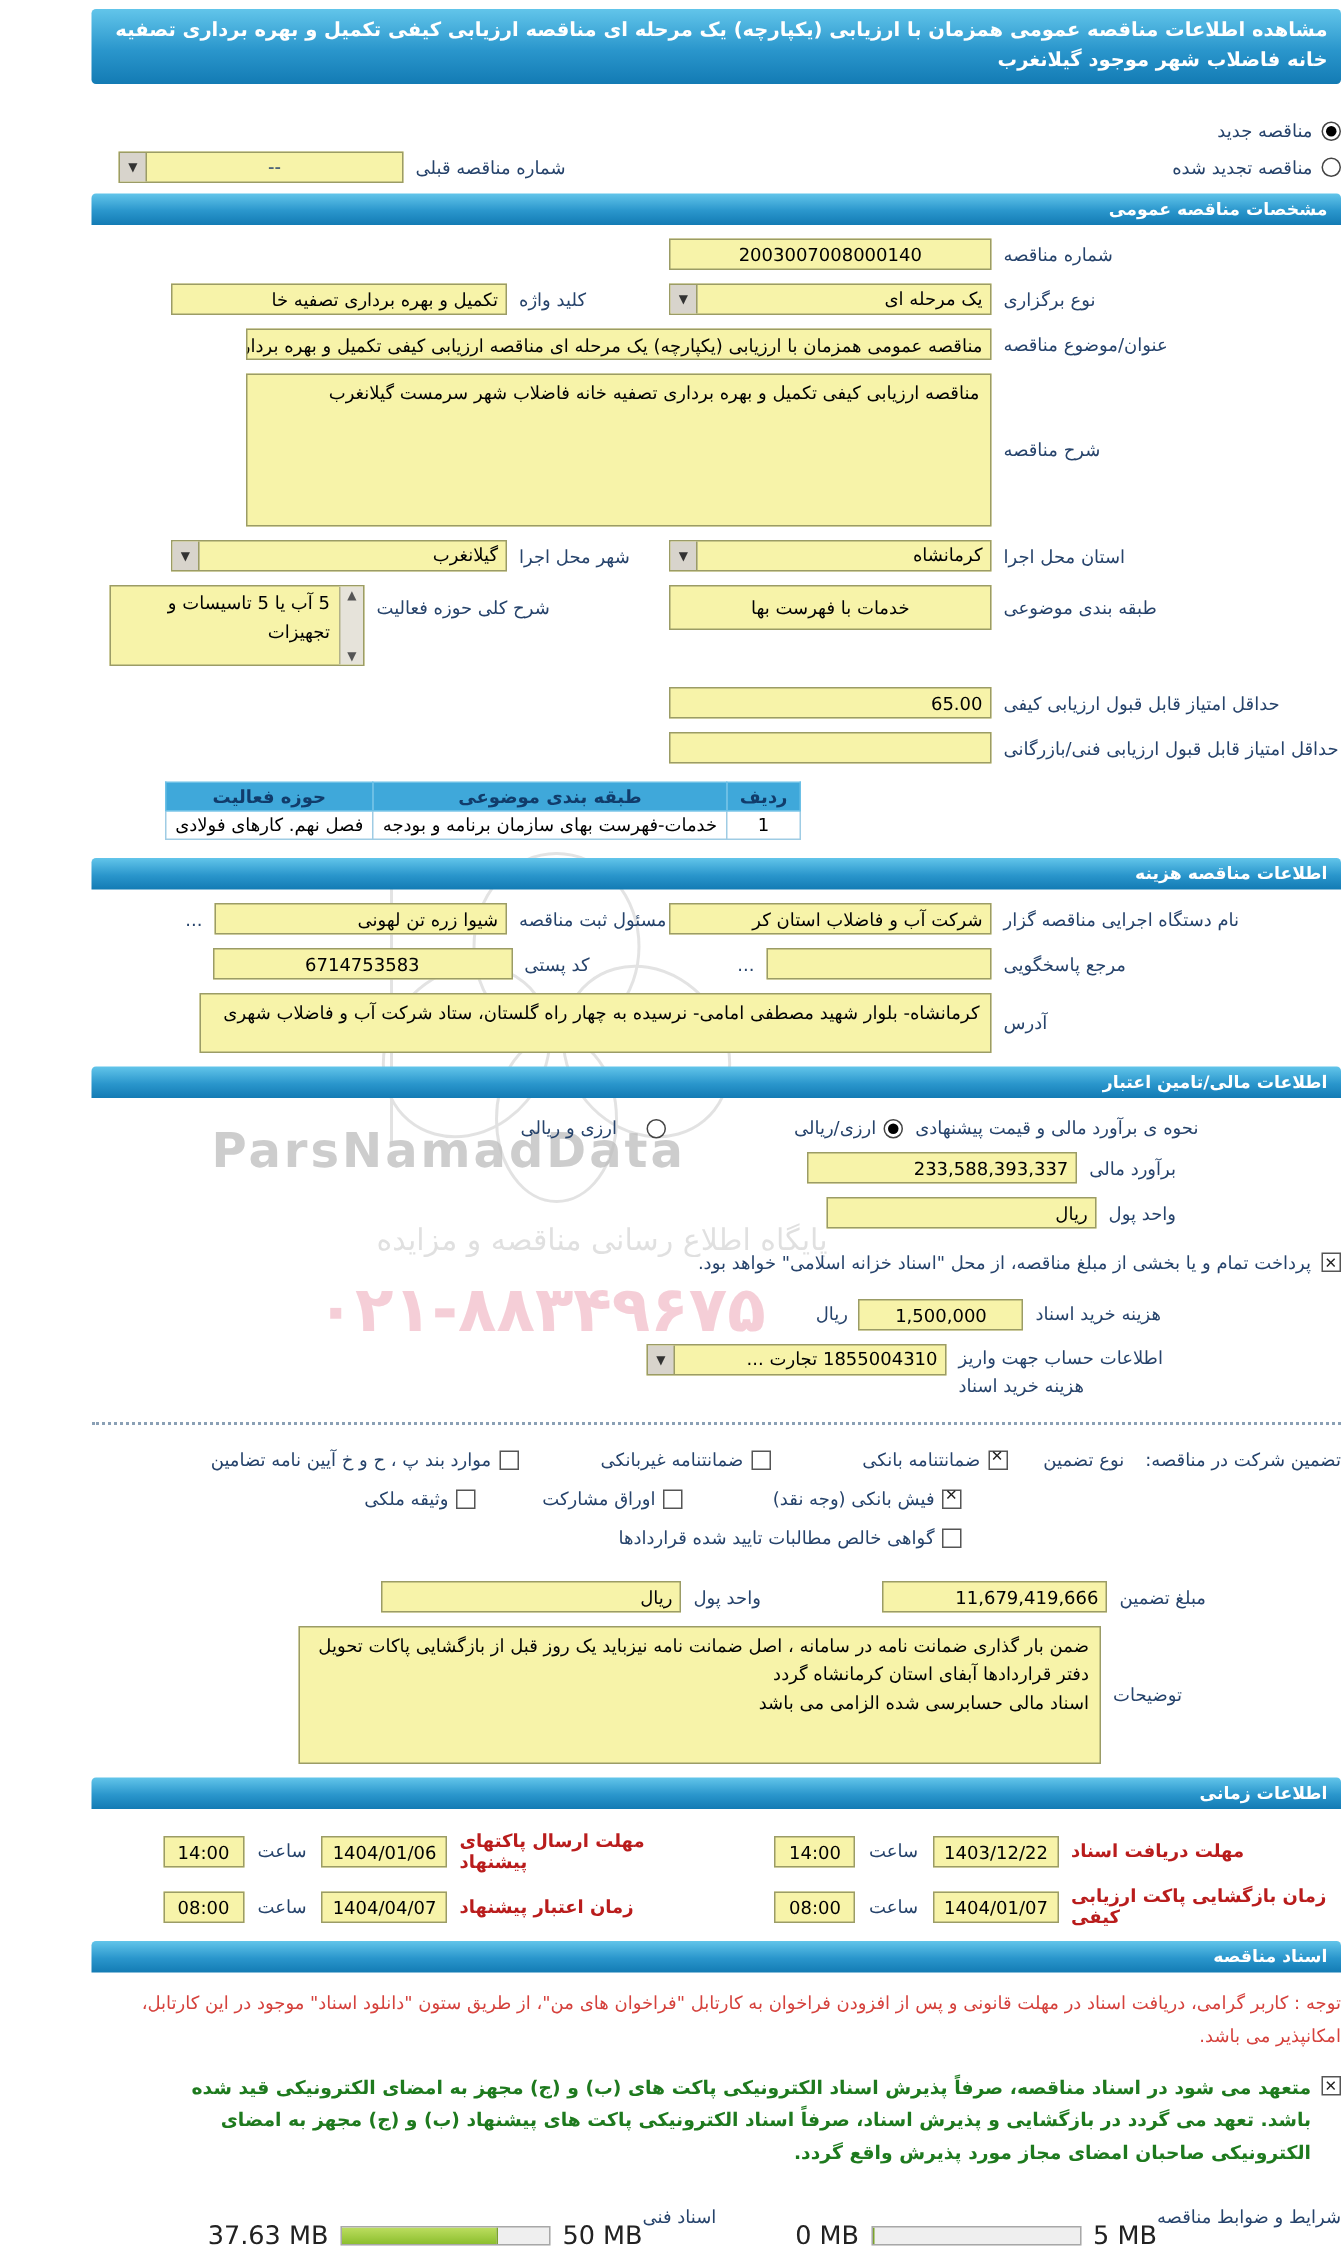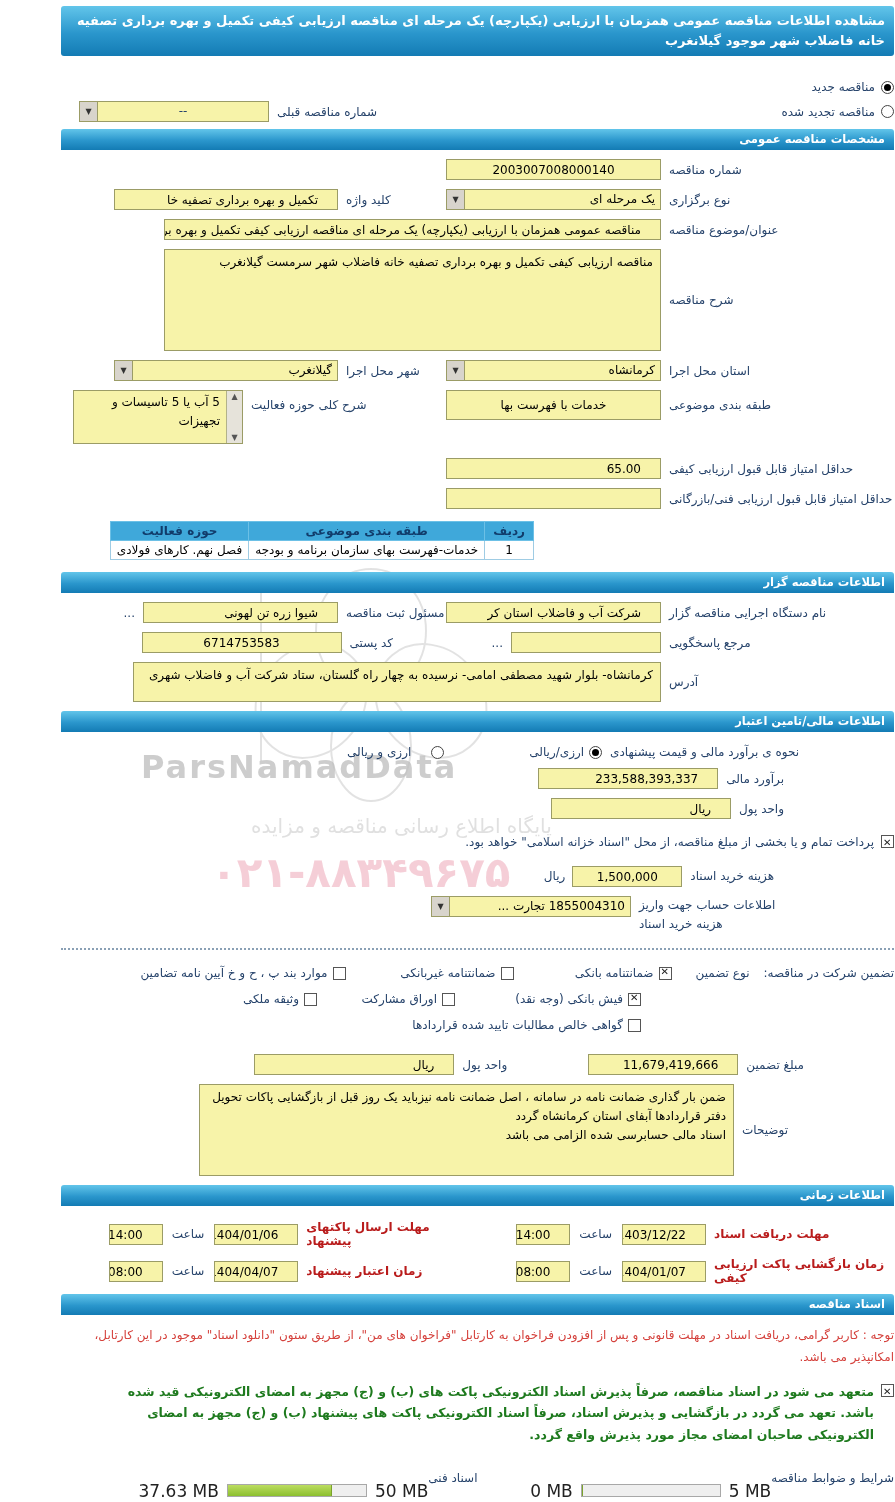--- a/index.html
+++ b/index.html
@@ -9,21 +9,21 @@
   .wm{position:absolute;z-index:0;pointer-events:none;}
   .wm-brand{top:742px;left:80px;font-size:32px;font-weight:bold;color:#bdbdbd;letter-spacing:2px;opacity:.75;font-family:"DejaVu Sans",sans-serif;}
   .wm-line{top:808px;left:190px;font-size:20px;color:#d9d9d9;opacity:.8;}
   .wm-phone{top:842px;left:150px;font-size:42px;font-weight:bold;color:#f3c3ce;opacity:.8;letter-spacing:3px;}
   .bar{background:linear-gradient(180deg,#62c5ea 0%,#2a96cc 55%,#137bb4 100%);color:#fff;font-weight:bold;font-size:11.5px;padding:3px 9px 4px;border-radius:3px 3px 0 0;}
   .title-bar{font-size:13px;line-height:1.55;padding:5px 9px;border-radius:3px;}
   .row{display:flex;align-items:center;margin:9px 0;}
   .lbl{color:#26436b;padding-left:8px;text-align:left;flex-shrink:0;}
   .c1{width:225px;}
   .c2{width:100px;}
-  .fld{background:#f7f3a9;border:1px solid #9b9c66;height:21px;line-height:20px;padding:0 19px;box-sizing:border-box;overflow:hidden;white-space:nowrap;flex-shrink:0;}
+  .fld{background:#f7f3a9;border:1px solid #9b9c66;height:21px;line-height:20px;padding:0 5px;box-sizing:border-box;overflow:hidden;white-space:nowrap;flex-shrink:0;}
   .center{text-align:center;}
   .w215{width:215px;} .w224{width:224px;} .w497{width:497px;} .w195{width:195px;}
   .w200{width:200px;} .w180{width:180px;} .w150{width:150px;} .w110{width:110px;} .w84{width:84px;text-align:center;} .w54{width:54px;text-align:center;}
   .tall{height:30px;line-height:29px;}
   .combo{display:flex;align-items:stretch;background:#f7f3a9;border:1px solid #9b9c66;height:21px;box-sizing:border-box;flex-shrink:0;}
   .combo .val{flex:1;line-height:19px;padding:0 5px;overflow:hidden;white-space:nowrap;}
   .combo .btn{width:17px;background:#d8d4cc;border-right:1px solid #9b9c66;font-size:8px;display:flex;align-items:center;justify-content:center;color:#333;}
   .textarea{background:#f7f3a9;border:1px solid #9b9c66;box-sizing:border-box;padding:3px 7px;line-height:1.6;white-space:pre-line;overflow:hidden;flex-shrink:0;}
   .ta-desc{width:497px;height:102px;}
   .ta-addr{width:528px;height:40px;}
@@ -178,21 +178,21 @@
         <th>حوزه فعالیت</th>
       </tr>
       <tr>
         <td class="center">1</td>
         <td>خدمات-فهرست بهای سازمان برنامه و بودجه</td>
         <td>فصل نهم. کارهای فولادی</td>
       </tr>
     </tbody>
       </table>
 
-    <div class="bar">اطلاعات مناقصه گزار</div>
+    <div class="bar">اطلاعات مناقصه هزینه</div>
 
     <div class="row">
       <span class="lbl c1">نام دستگاه اجرایی مناقصه گزار</span>
       <span class="fld w215">شرکت آب و فاضلاب استان کر</span>
       <span class="lbl c2">مسئول ثبت مناقصه</span>
       <span class="fld w195">شیوا زره تن لهونی</span>
       <span class="dots-btn">...</span>
     </div>
 
     <div class="row">

